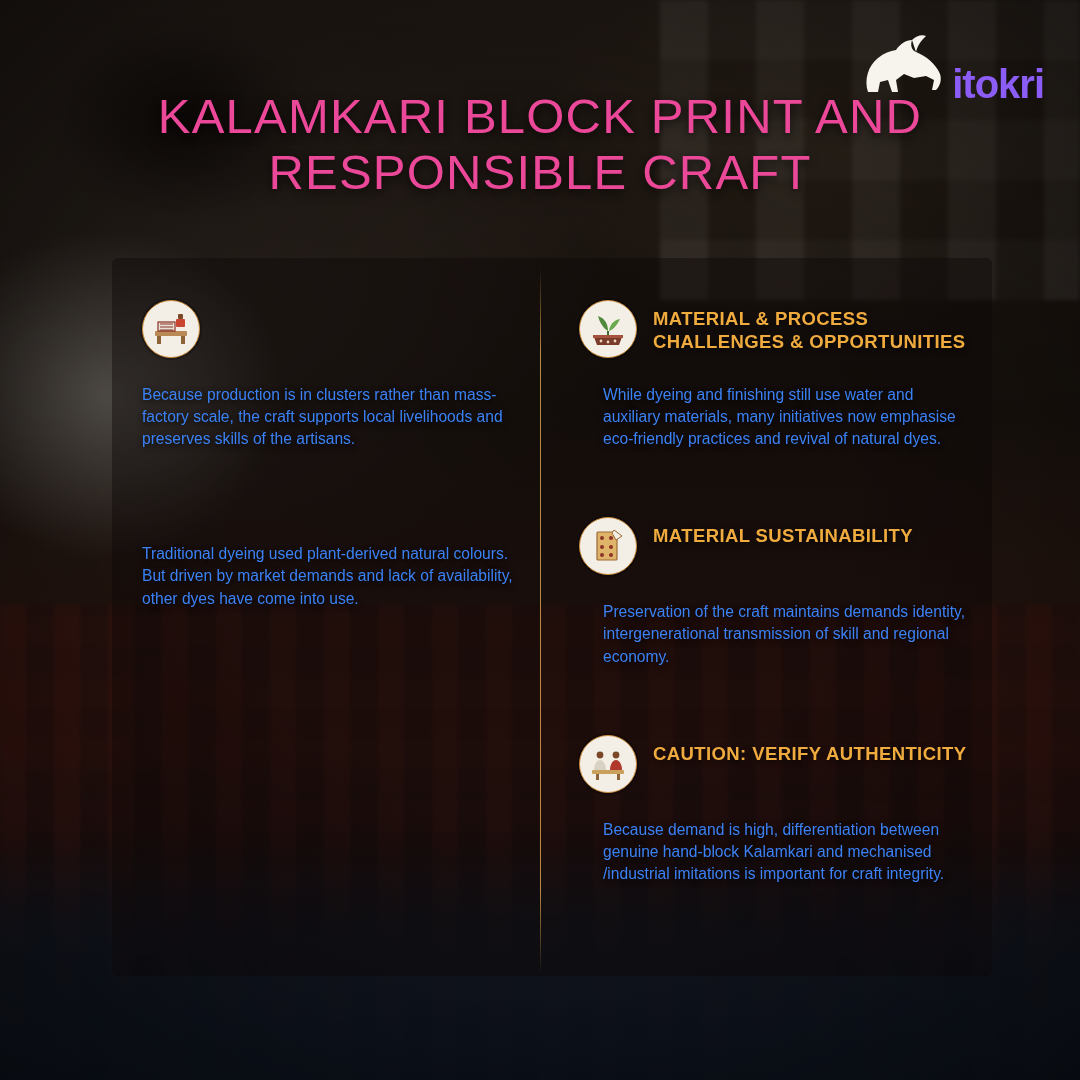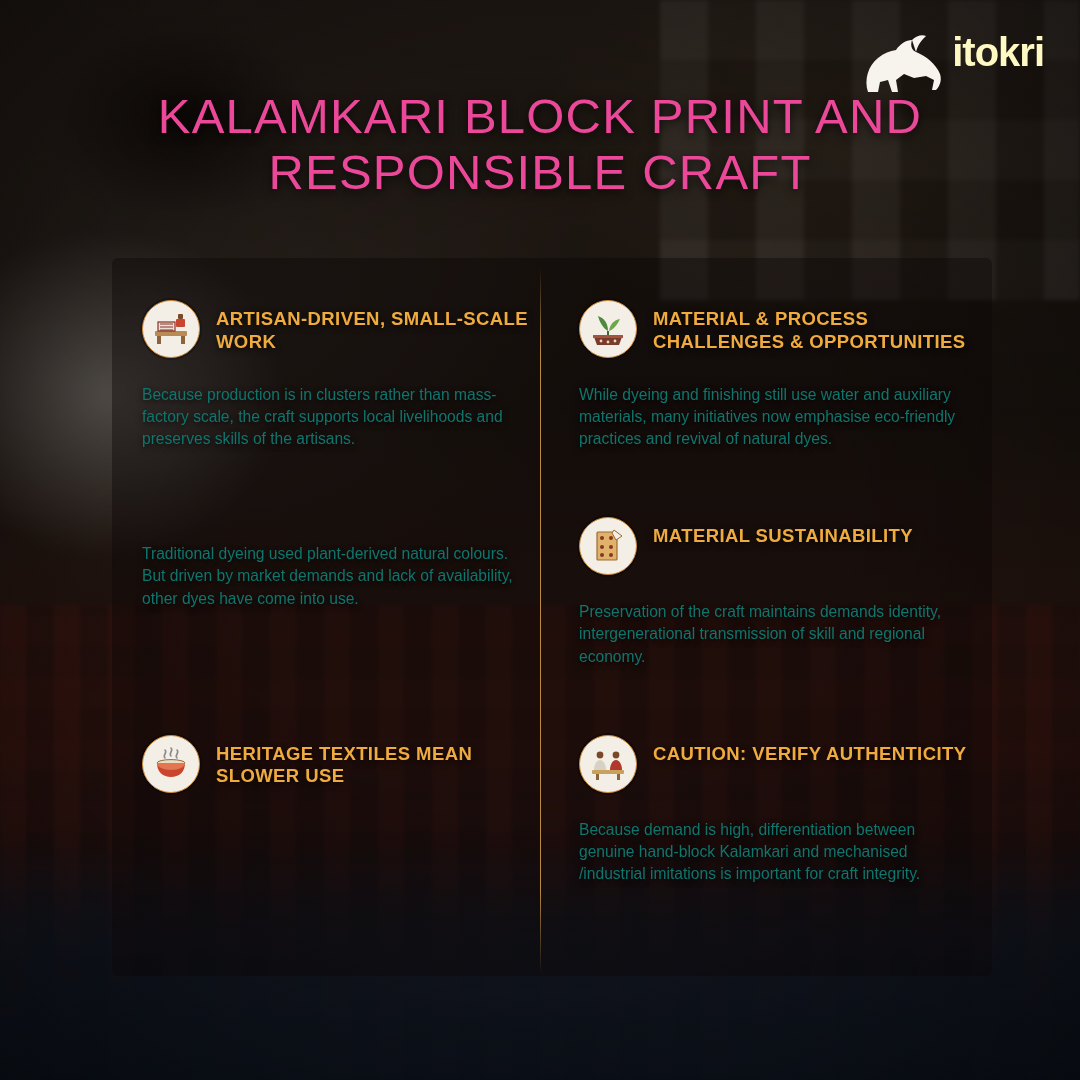--- a/index.html
+++ b/index.html
@@ -95,22 +95,22 @@
   .logo {
     position: absolute;
     top: 30px;
     right: 36px;
     width: 190px;
     height: 90px;
     z-index: 6;
   }
   .logo-text {
     position: absolute;
-    right: 0; top: 2px;
-    color: #fef9c3;
+    right: 0; top: 34px;
+    color: #8b5cf6;
     font-size: 40px;
     font-weight: bold;
     letter-spacing: -1px;
     line-height: 1;
   }
 
   
   .panel {
     position: absolute;
     left: 112px;
@@ -170,27 +170,27 @@
     color: #f0ab3f;
     font-size: 18.5px;
     font-weight: bold;
     line-height: 1.22;
     letter-spacing: 0.4px;
     padding-top: 8px;
     text-shadow: 0 2px 6px rgba(0,0,0,0.65);
   }
   .card-body {
     margin-top: 26px;
-    color: #0f766e;
+    color: #3b82f6;
     font-size: 15.6px;
     line-height: 1.42;
     max-width: 385px;
     text-shadow: 0 2px 6px rgba(0,0,0,0.8);
   }
-  .col-right .card-body { max-width: 412px; }
+  .col-right .card-body { max-width: 412px; margin-left: 24px; }
 </style>
 </head>
 <body>
 
 <div id="poster">
 
   <div class="bg-photo"></div>
   <div class="bg-shelf"></div>
   <div class="bg-person"></div>
   <div class="bg-rug"></div>
@@ -221,21 +221,20 @@
           <svg width="40" height="40" viewBox="0 0 40 40">
             <rect x="4" y="22" width="32" height="5" rx="1" fill="#b98a55"></rect>
             <rect x="6" y="27" width="4" height="8" fill="#8d6338"></rect>
             <rect x="30" y="27" width="4" height="8" fill="#8d6338"></rect>
             <rect x="7" y="13" width="17" height="9" fill="#e8e2d6" stroke="#8a2f26" stroke-width="1.2"></rect>
             <path d="M9 15 h13 M9 18 h13 M9 21 h13" stroke="#8a2f26" stroke-width="1"></path>
             <rect x="25" y="10" width="9" height="8" rx="1" fill="#c9452f"></rect>
             <rect x="27" y="5" width="5" height="5" rx="1" fill="#7a4a28"></rect>
           </svg>
         </span>
-        <div class="card-title">ARTISAN-DRIVEN, SMALL-SCALE WORK</div>
       </div>
       <div class="card-body">Because production is in clusters rather than mass-factory scale, the craft supports local livelihoods and preserves skills of the artisans.</div>
     </div>
 
     <div class="card col-right">
       <div class="card-head">
         <span class="icon-badge">
           <svg width="40" height="40" viewBox="0 0 40 40">
             <path d="M20 22 C20 14 16 9 10 7 C12 14 15 19 20 22 Z" fill="#4f8a3c"></path>
             <path d="M21 22 C22 15 26 11 32 10 C29 16 26 20 21 22 Z" fill="#6aa94d"></path>
@@ -269,31 +268,20 @@
             <circle cx="23" cy="29" r="2" fill="#8a3326"></circle>
             <path d="M26 4 l8 6 -6 4 -4 -7 Z" fill="#f4efe6" stroke="#9a6a35" stroke-width="1"></path>
           </svg>
         </span>
         <div class="card-title">MATERIAL SUSTAINABILITY</div>
       </div>
       <div class="card-body">Preservation of the craft maintains demands identity, intergenerational transmission of skill and regional economy.</div>
     </div>
 
     <div class="card col-left">
-      <div class="card-head">
-        <span class="icon-badge">
-          <svg width="40" height="40" viewBox="0 0 40 40">
-            <path d="M14 6 c3 3 -3 5 0 8 M20 4 c3 3 -3 5 0 8 M26 6 c3 3 -3 5 0 8" stroke="#8a8a8a" stroke-width="1.6" fill="none" stroke-linecap="round"></path>
-            <ellipse cx="20" cy="19" rx="14" ry="3.4" fill="#e8ddc7" stroke="#9a6a35" stroke-width="1"></ellipse>
-            <path d="M6 19 c0 9 6 14 14 14 s14 -5 14 -14 Z" fill="#c9452f"></path>
-            <path d="M6 19 c0 4 6 7 14 7 s14 -3 14 -7" fill="#e3764f"></path>
-          </svg>
-        </span>
-        <div class="card-title">HERITAGE TEXTILES MEAN SLOWER USE</div>
-      </div>
     </div>
 
     <div class="card col-right">
       <div class="card-head">
         <span class="icon-badge">
           <svg width="40" height="40" viewBox="0 0 40 40">
             <circle cx="12" cy="11" r="3.4" fill="#7a4a28"></circle>
             <path d="M6 26 c0 -6 3 -10 6 -10 s6 4 6 10 Z" fill="#d8d2c4"></path>
             <circle cx="28" cy="11" r="3.4" fill="#7a4a28"></circle>
             <path d="M22 26 c0 -6 3 -10 6 -10 s6 4 6 10 Z" fill="#b0392c"></path>

